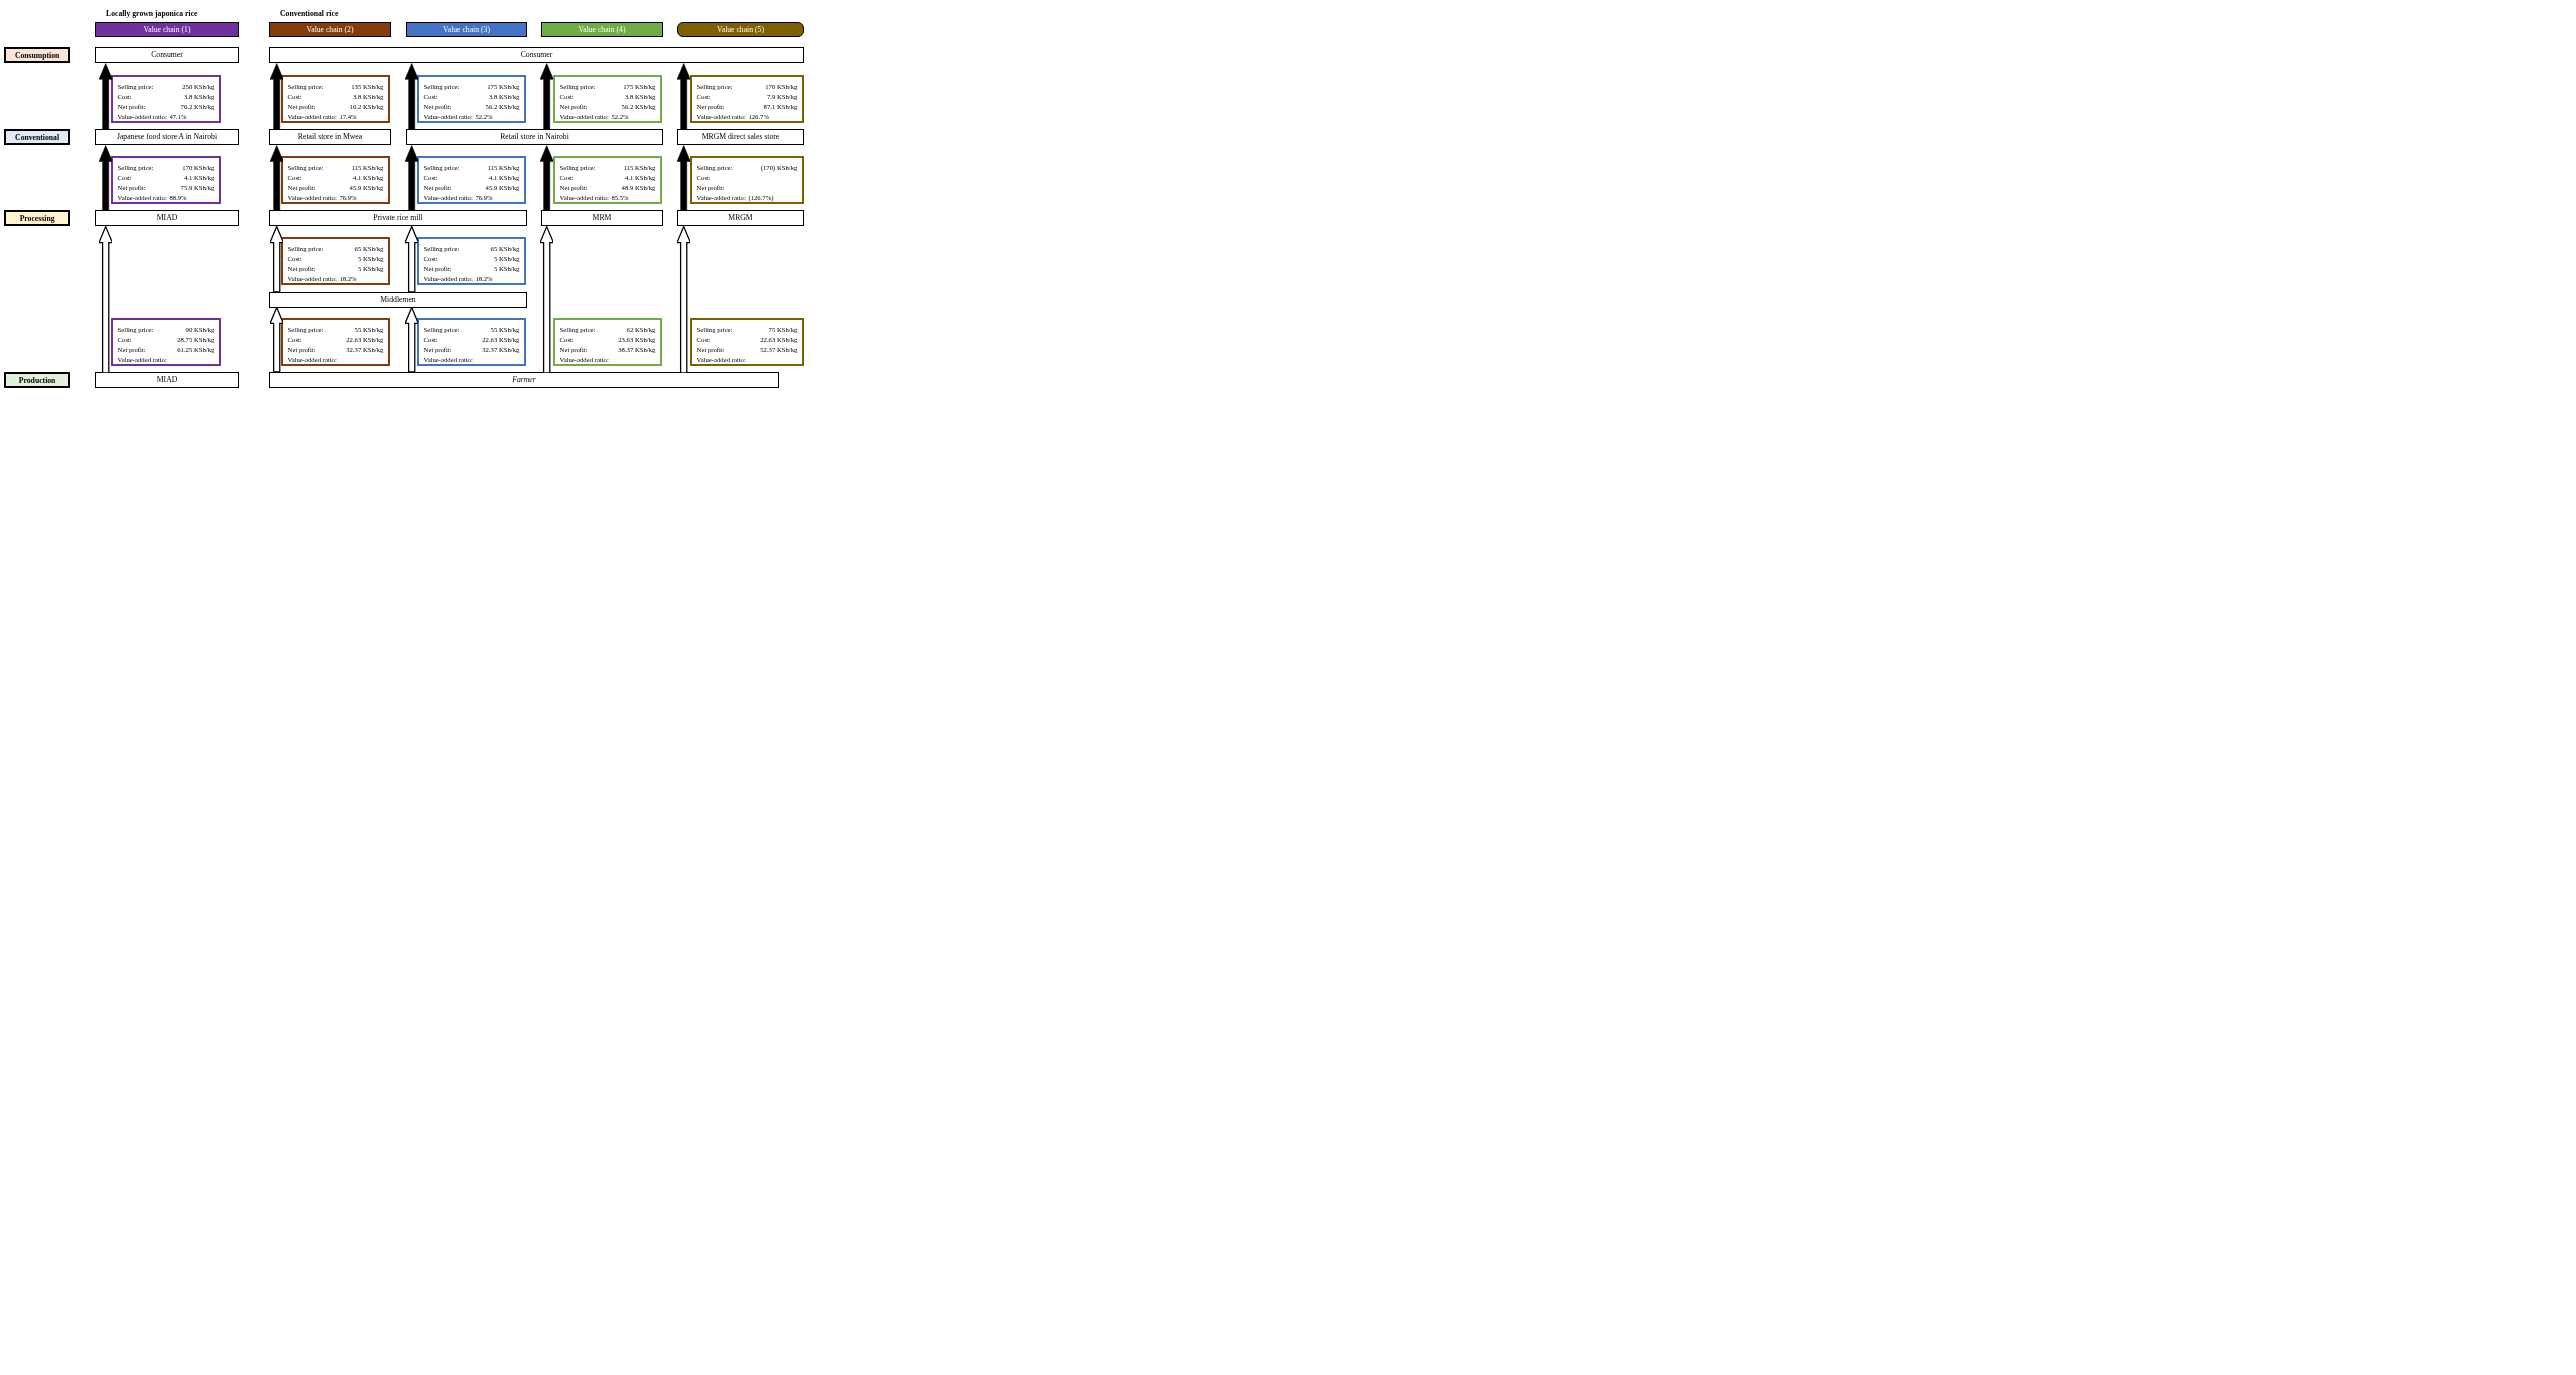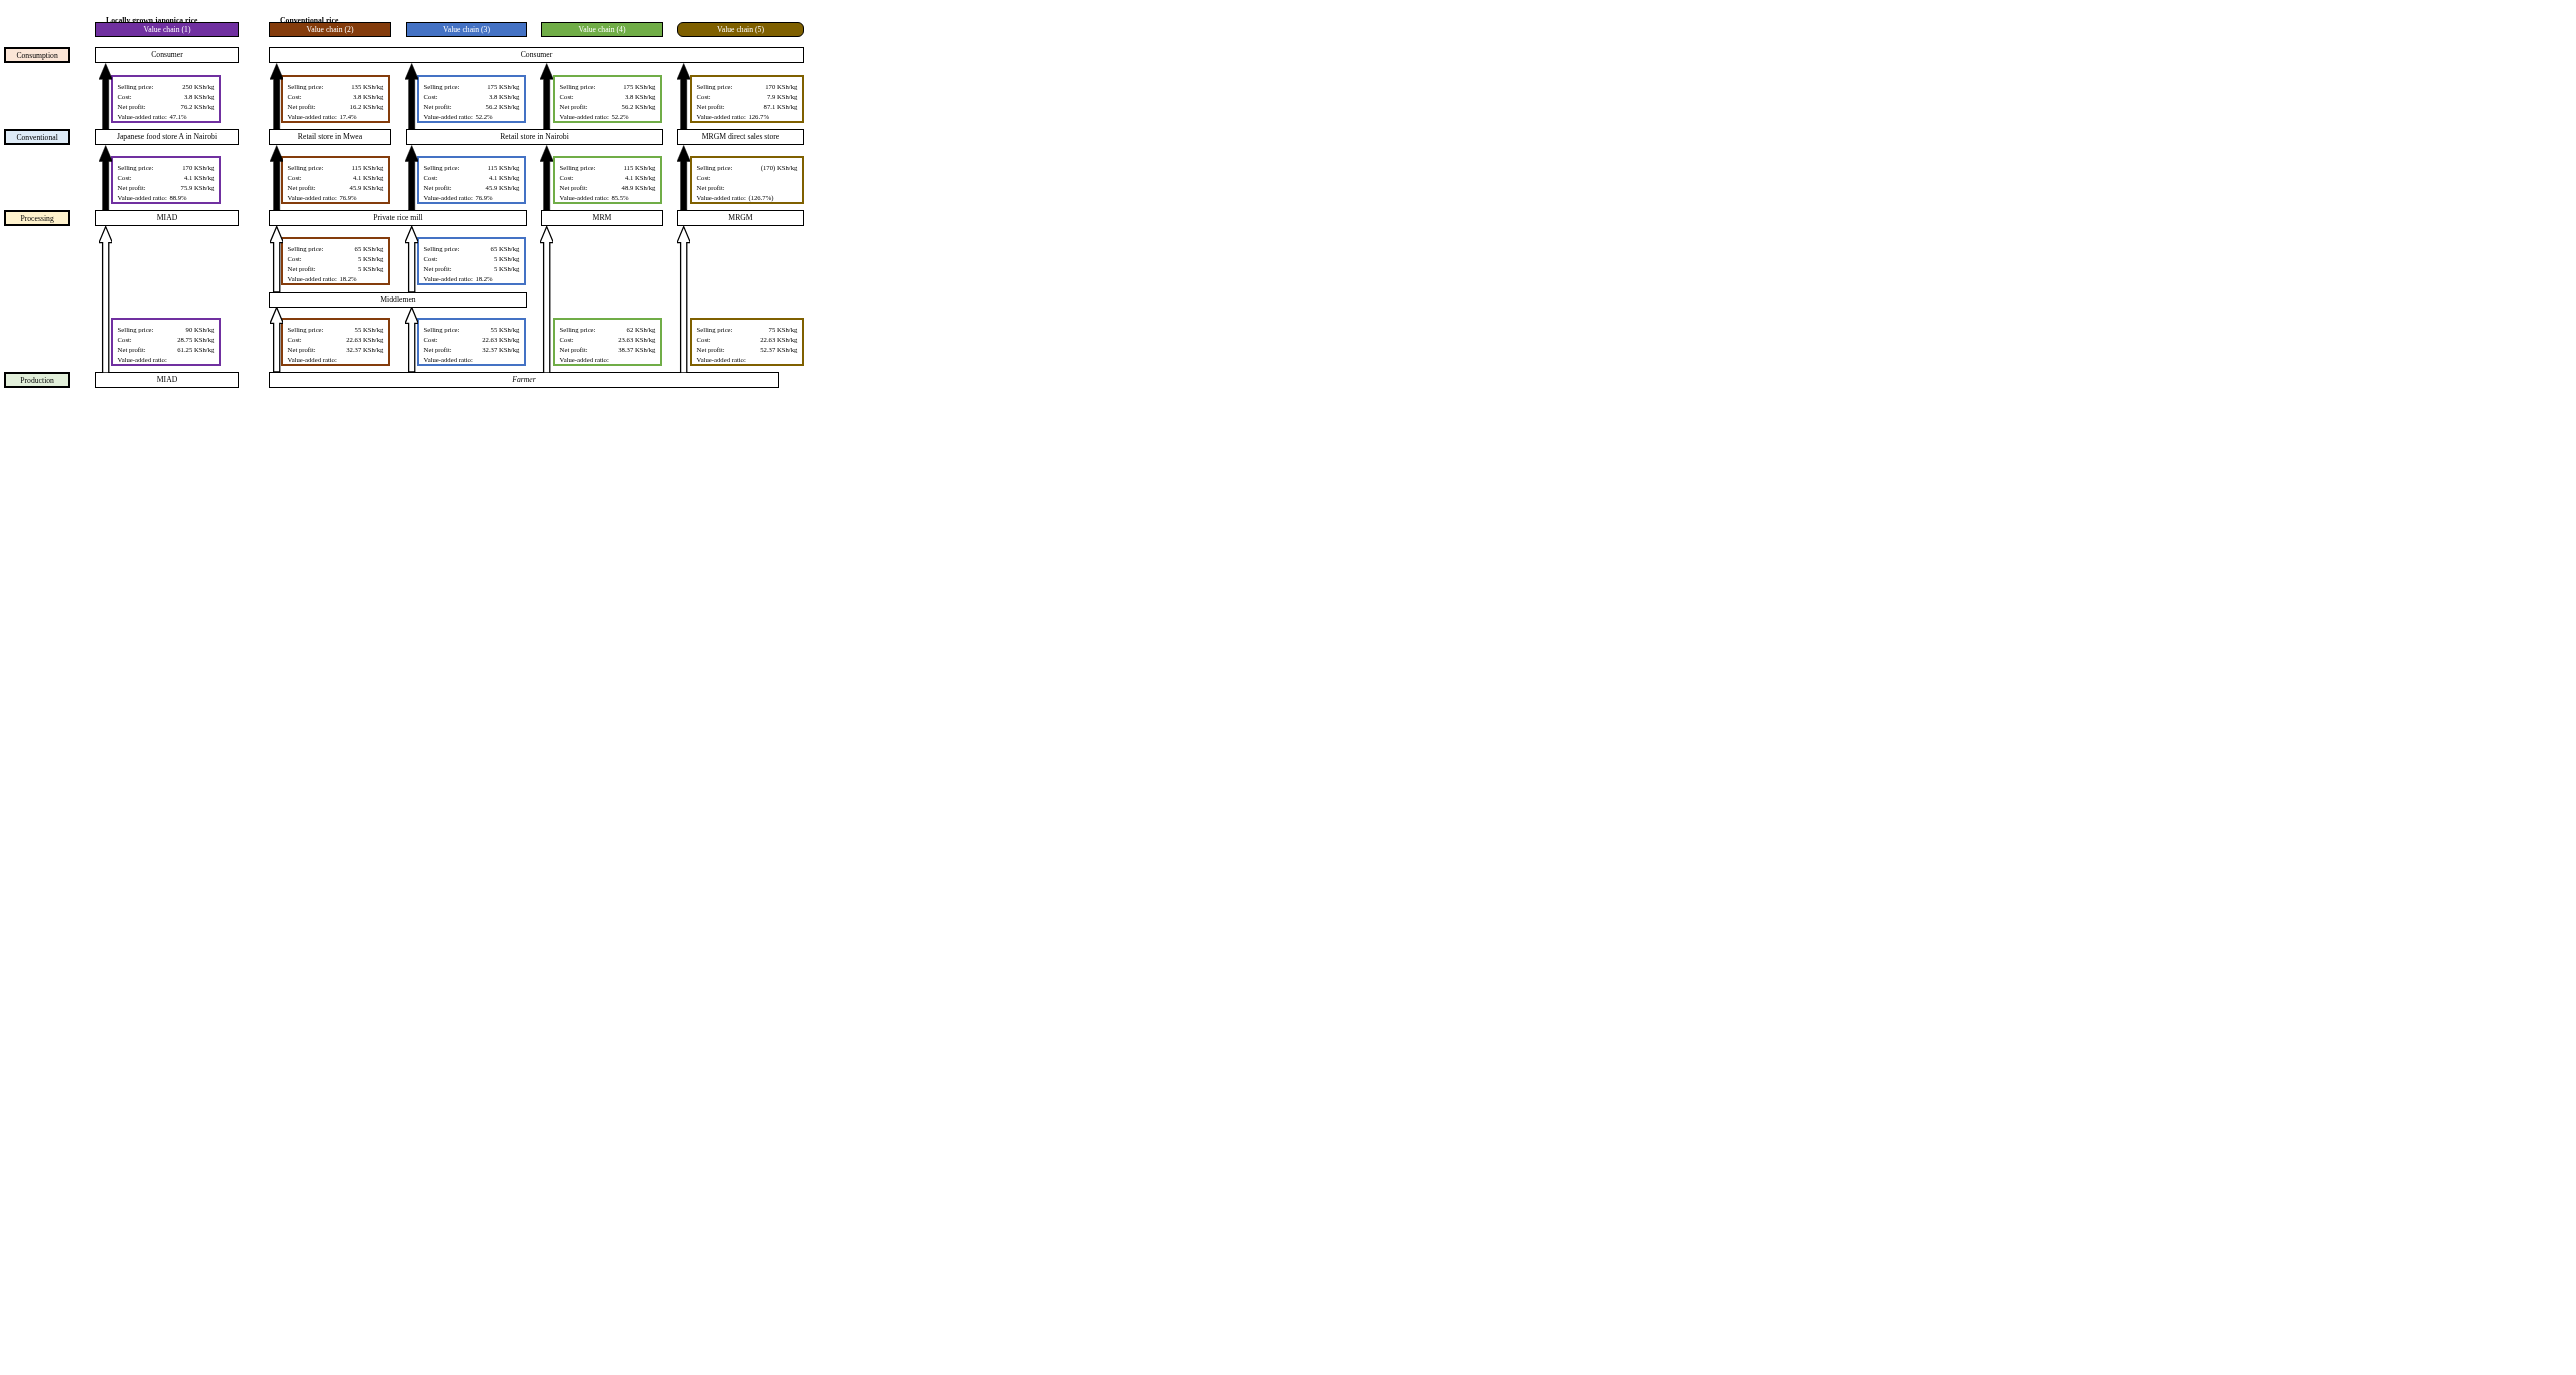--- a/index.html
+++ b/index.html
@@ -1,22 +1,22 @@
 <!DOCTYPE html>
 <html style="font-size:8.2px"><head>
 <meta charset="utf-8">
 <style>
   html,body{margin:0;padding:0;background:#fff;}
   .canvas{position:relative;width:808px;height:393px;background:#fff;overflow:hidden;
           font-family:"Liberation Serif","DejaVu Serif",serif;color:#000;}
-  .group-label{position:absolute;top:16px;font-weight:bold;font-size:7.7px;white-space:nowrap;}
+  .group-label{position:absolute;top:9px;font-weight:bold;font-size:7.7px;white-space:nowrap;}
   .vc-header{position:absolute;top:21.6px;height:15px;border:1.5px solid #000;box-sizing:border-box;
              display:flex;align-items:center;justify-content:center;color:#fff;font-weight:normal;font-size:7.7px;}
   .stage-label{position:absolute;left:4.1px;width:66px;height:16px;border:2.1px solid #000;box-sizing:border-box;
-               display:flex;align-items:center;justify-content:center;font-weight:normal;font-size:7.7px;}
+               display:flex;align-items:center;justify-content:center;font-weight:bold;font-size:7.7px;}
   .actor{position:absolute;height:15.5px;background:#fff;border:1.5px solid #000;box-sizing:border-box;
          display:flex;align-items:center;justify-content:center;font-size:7.7px;}
   .info-box{position:absolute;background:#fff;border:2.1px solid #000;box-sizing:border-box;
             padding:4.6px 4.6px 0 4.6px;font-size:6.7px;}
   .info-line{display:flex;justify-content:space-between;line-height:10px;}
   .info-line .lbl{white-space:nowrap;}
   .info-line .val{white-space:nowrap;text-align:right;}
   .info-line.ratio{justify-content:flex-start;}
   .info-line.ratio .val{margin-left:2.6px;}
   .arrow{position:absolute;}

